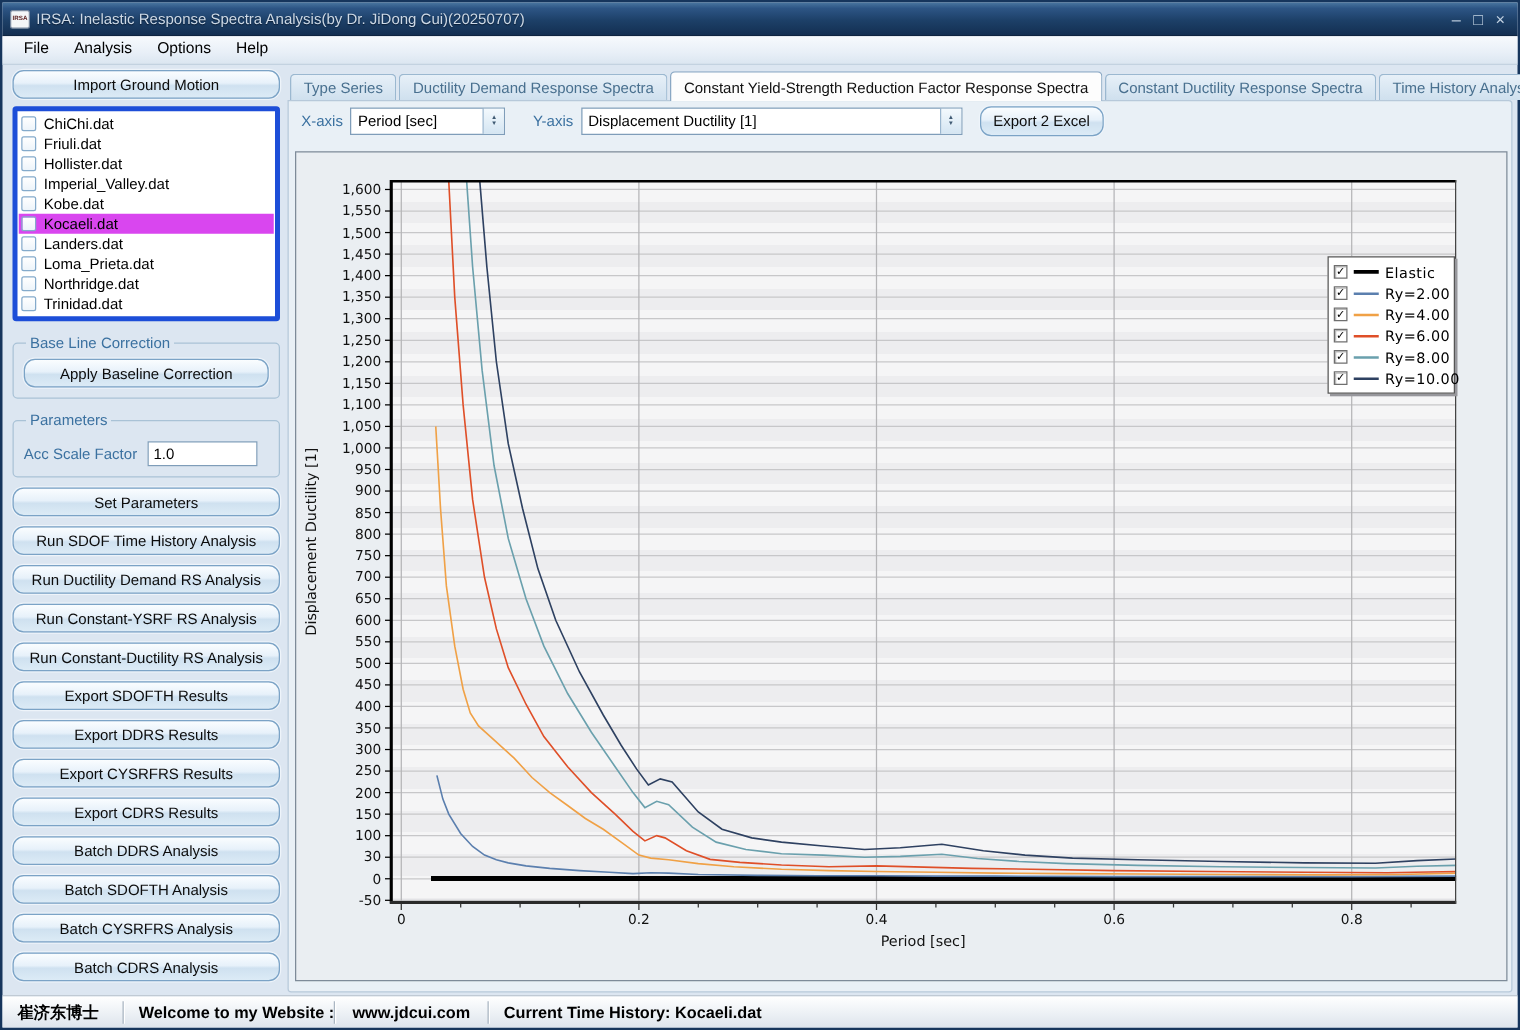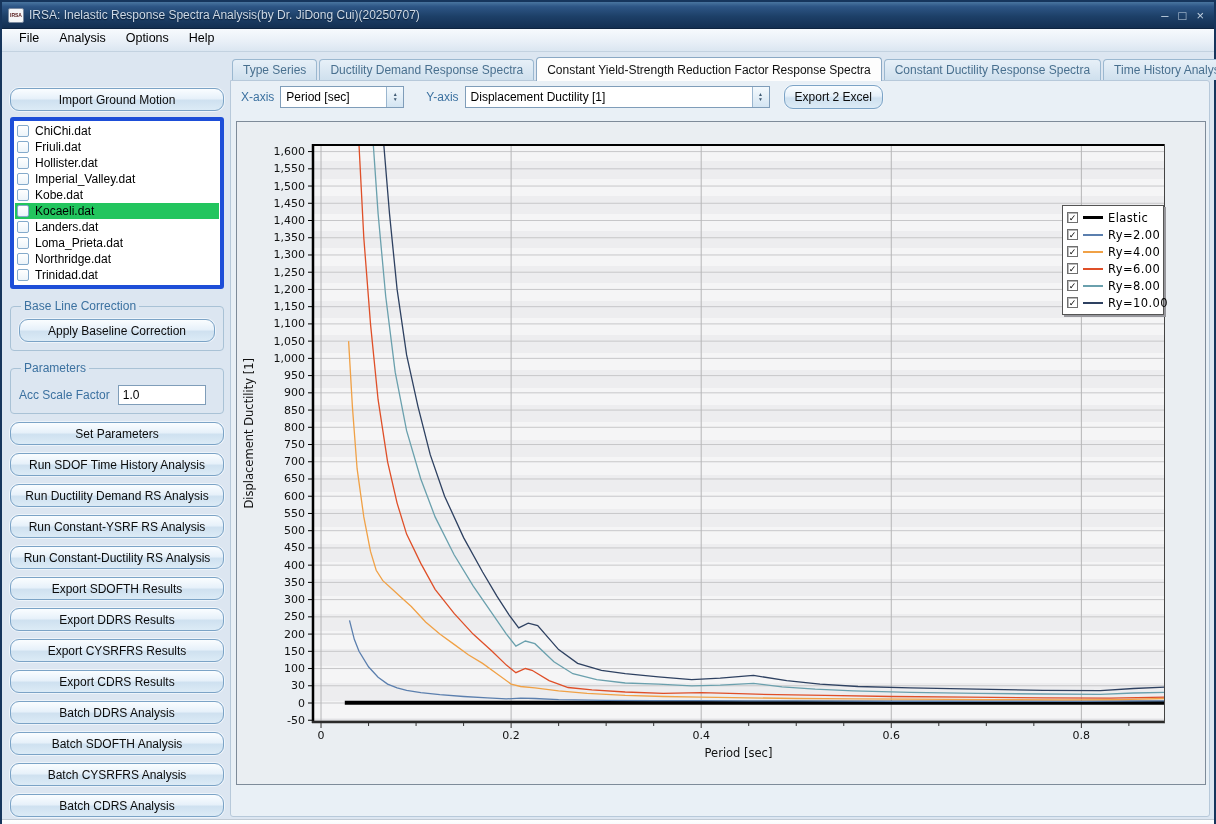--- a/index.html
+++ b/index.html
@@ -20,35 +20,35 @@
   .winbtns { display:flex; gap:10px; color:#c3d2e2; font-size:13px; padding-right:4px; }
   .winbtns span { cursor:default; line-height:13px; }
 
   
   .menubar { height:23px; flex:0 0 23px; display:flex; gap:2px; padding-left:8px;
     background:linear-gradient(180deg,#f7fafd 0%,#e8eff7 60%,#dbe6f1 100%); border-bottom:1px solid #c3d2e0; }
   .menu-item { padding:2px 9px; font-size:12.5px; }
 
   
   .content { flex:1; display:flex; padding:4px 4px 2px 8px; }
-  .sidebar { width:214px; flex:0 0 214px; display:flex; flex-direction:column;margin-top:32px; }
+  .sidebar { width:214px; flex:0 0 214px; display:flex; flex-direction:column; }
   .main { flex:1; margin-left:6px; display:flex; flex-direction:column; min-width:0; }
 
   
   .btn { display:block; height:23px; border:1px solid #7ba3c6; border-radius:9px; font-family:inherit;
     font-size:12px; color:#0c0c0c; padding:0 10px; cursor:default;
     background:linear-gradient(180deg,#fafdff 0%,#e7f1fa 45%,#cfe1f0 55%,#dcebf6 100%);
     box-shadow:0 0 0 1px #eef4fa; }
   .btn.wide { width:100%; }
 
   
   .listbox { background:#fff; border:4px solid #1d4ed8; border-radius:3px; height:172px; margin-top:6px;
     padding:2px 1px; overflow:hidden; }
   .file-row { display:flex; align-items:center; height:16px; padding-left:2px; }
-  .file-row.selected { background:#22c55e; }
+  .file-row.selected { background:#d946ef; }
   .cbx { width:12px; height:12px; border:1px solid #84aacb; border-radius:2px;
     background:linear-gradient(180deg,#ffffff,#ecf4fa); margin-right:6px; flex:0 0 12px; }
   .file-label { font-size:12px; }
 
   
   fieldset.group { border:1px solid #a9c2d6; border-radius:4px; margin-top:10px; padding:6px 8px 8px 8px; }
   fieldset.group legend { color:#3b71a0; font-size:12px; padding:0 3px; margin-left:2px; }
   .frow { display:flex; align-items:center; margin-bottom:7px; }
   .frow:last-child { margin-bottom:0; }
   .lbl { color:#3b71a0; font-size:12px; margin-right:8px; white-space:nowrap; }

